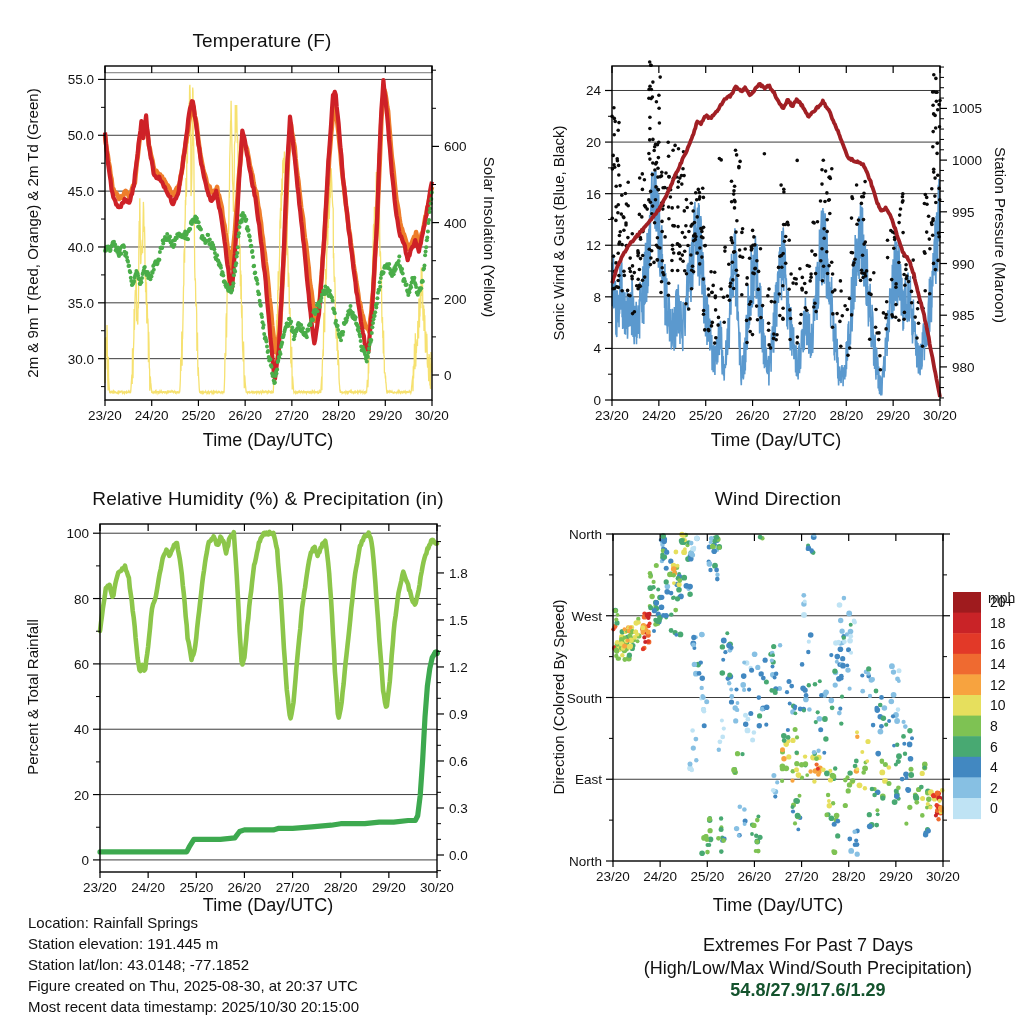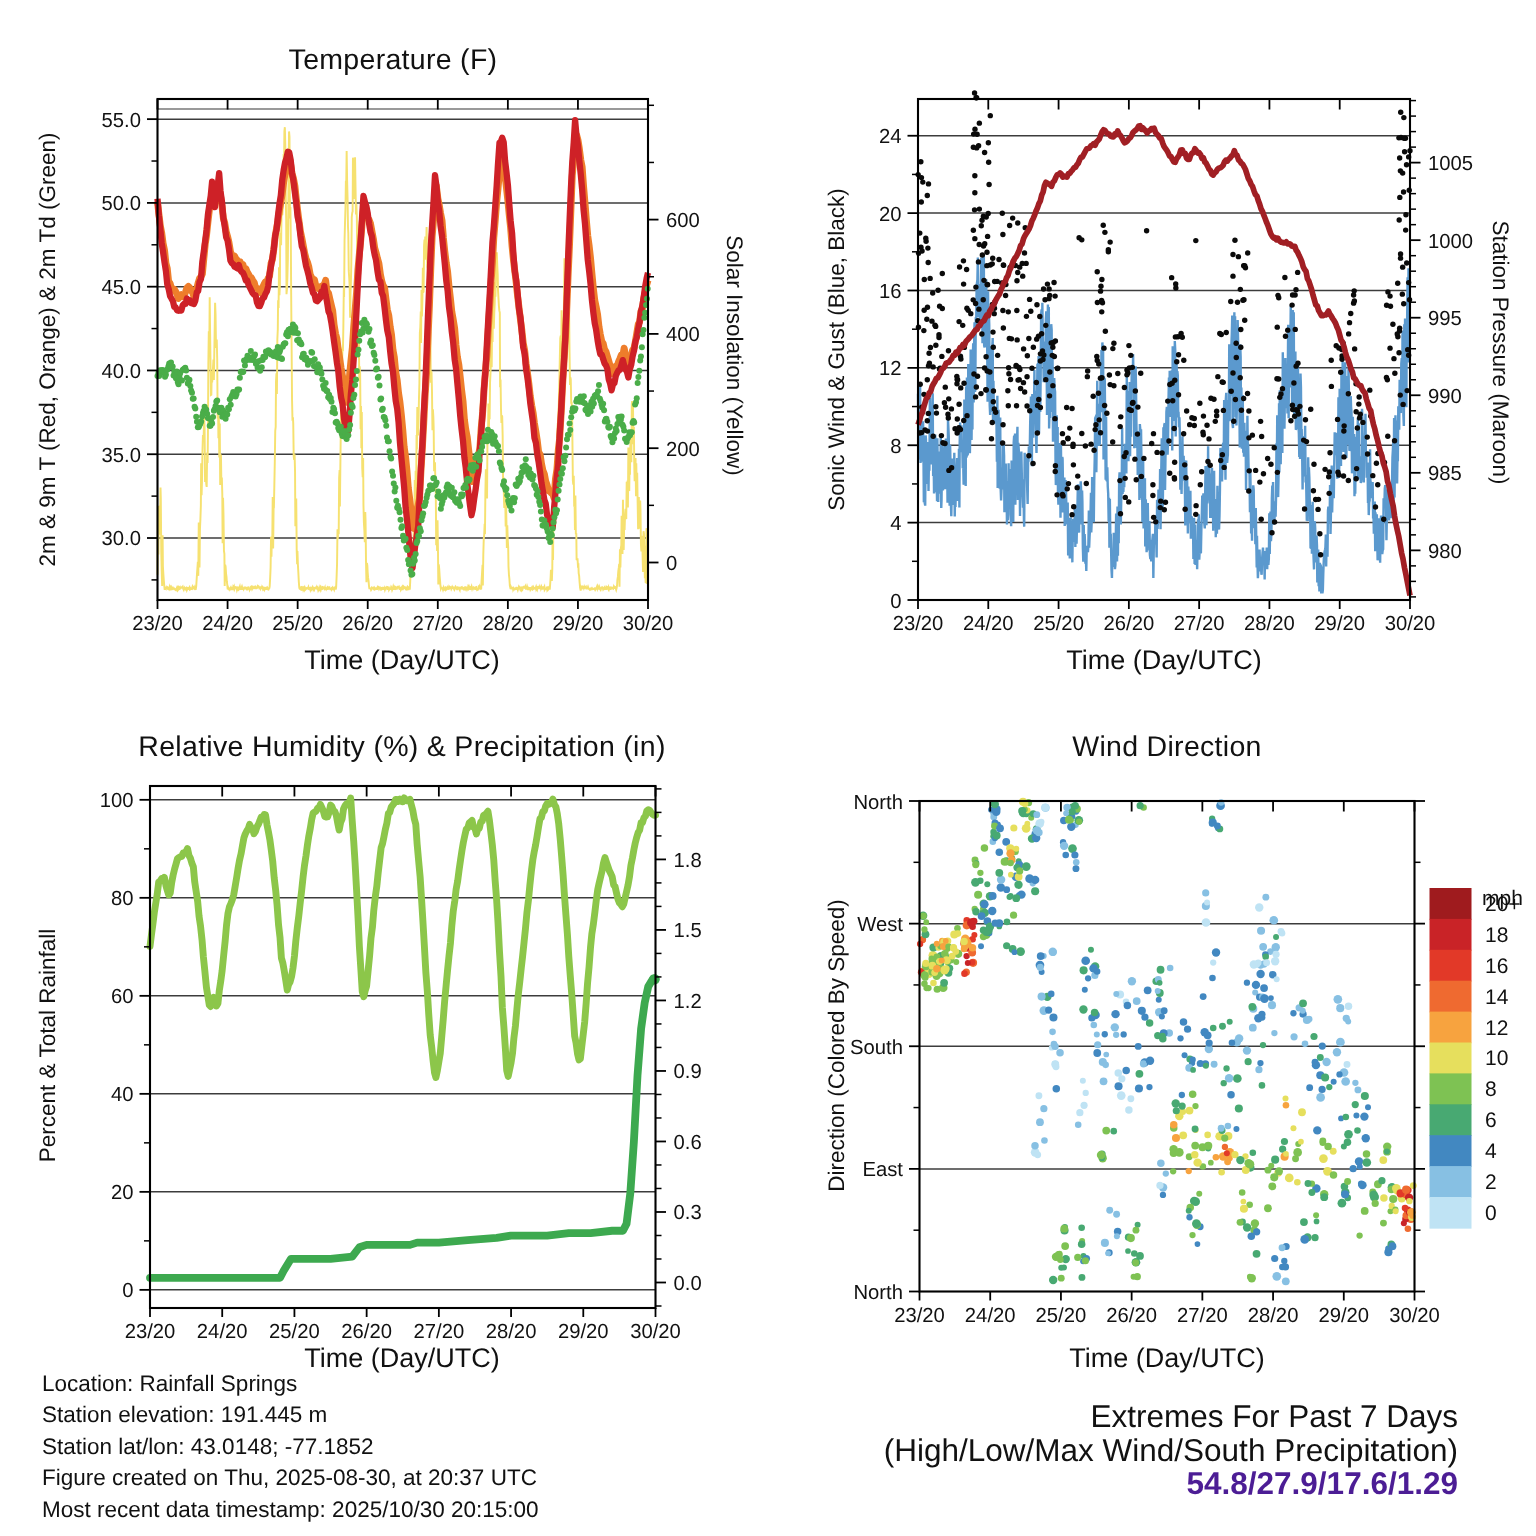--- a/index.html
+++ b/index.html
@@ -6,21 +6,21 @@
   .page{position:relative;width:1024px;height:1024px;background:#ffffff;overflow:hidden;
         font-family:"Liberation Sans","DejaVu Sans",sans-serif;color:#111;}
   svg{position:absolute;left:0;top:0;}
   .lbl{position:absolute;white-space:nowrap;}
   .title{font-size:19px;transform:translateX(-50%);letter-spacing:0.2px;}
   .xlabel{font-size:18px;transform:translateX(-50%);text-align:right;}
   .vlab{font-size:15px;}
   .vleft{writing-mode:vertical-rl;transform:translate(-50%,-50%) rotate(180deg);}
   .vright{writing-mode:vertical-rl;transform:translate(-50%,-50%);}
   .footer-left{position:absolute;left:28px;top:912px;font-size:15px;line-height:21px;}
-  .footer-right{position:absolute;right:52px;top:934px;font-size:21px;line-height:22.5px;text-align:right;}
+  .footer-right{position:absolute;right:52px;top:934px;font-size:18px;line-height:22.5px;text-align:center;}
   .extreme-vals{font-weight:bold;}
   .legend-title{font-size:14px;margin-top:20px;}
 </style>
 </head>
 <body>
 
 <div class="page">
   <svg id="canvas" width="1024" height="1024" viewBox="0 0 1024 1024">
       <g>
         <line x1="105" y1="358.671" x2="432" y2="358.671" stroke="#3c3c3c" stroke-width="1"></line>
@@ -2302,15 +2302,15 @@
     <div>Location: Rainfall Springs</div>
     <div>Station elevation: 191.445 m</div>
     <div>Station lat/lon: 43.0148; -77.1852</div>
     <div>Figure created on Thu, 2025-08-30, at 20:37 UTC</div>
     <div>Most recent data timestamp: 2025/10/30 20:15:00</div>
   </div>
 
   <div class="footer-right">
     <div>Extremes For Past 7 Days</div>
     <div>(High/Low/Max Wind/South Precipitation)</div>
-    <div class="extreme-vals" id="extreme-vals" style="color: #4c1d95;">54.8/27.9/17.6/1.29</div>
+    <div class="extreme-vals" id="extreme-vals" style="color: #14532d;">54.8/27.9/17.6/1.29</div>
   </div>
 </div>
 
 </body></html>

